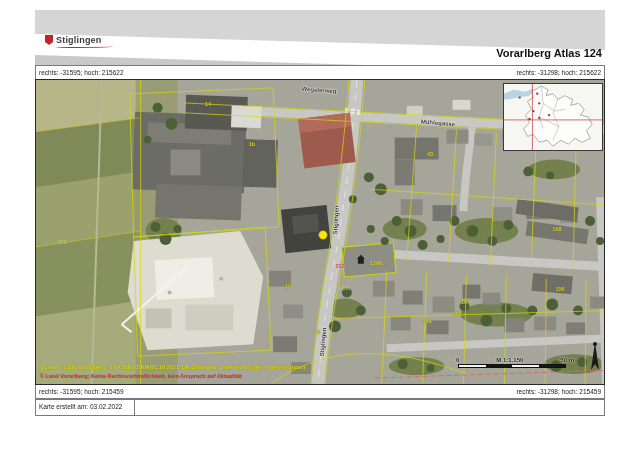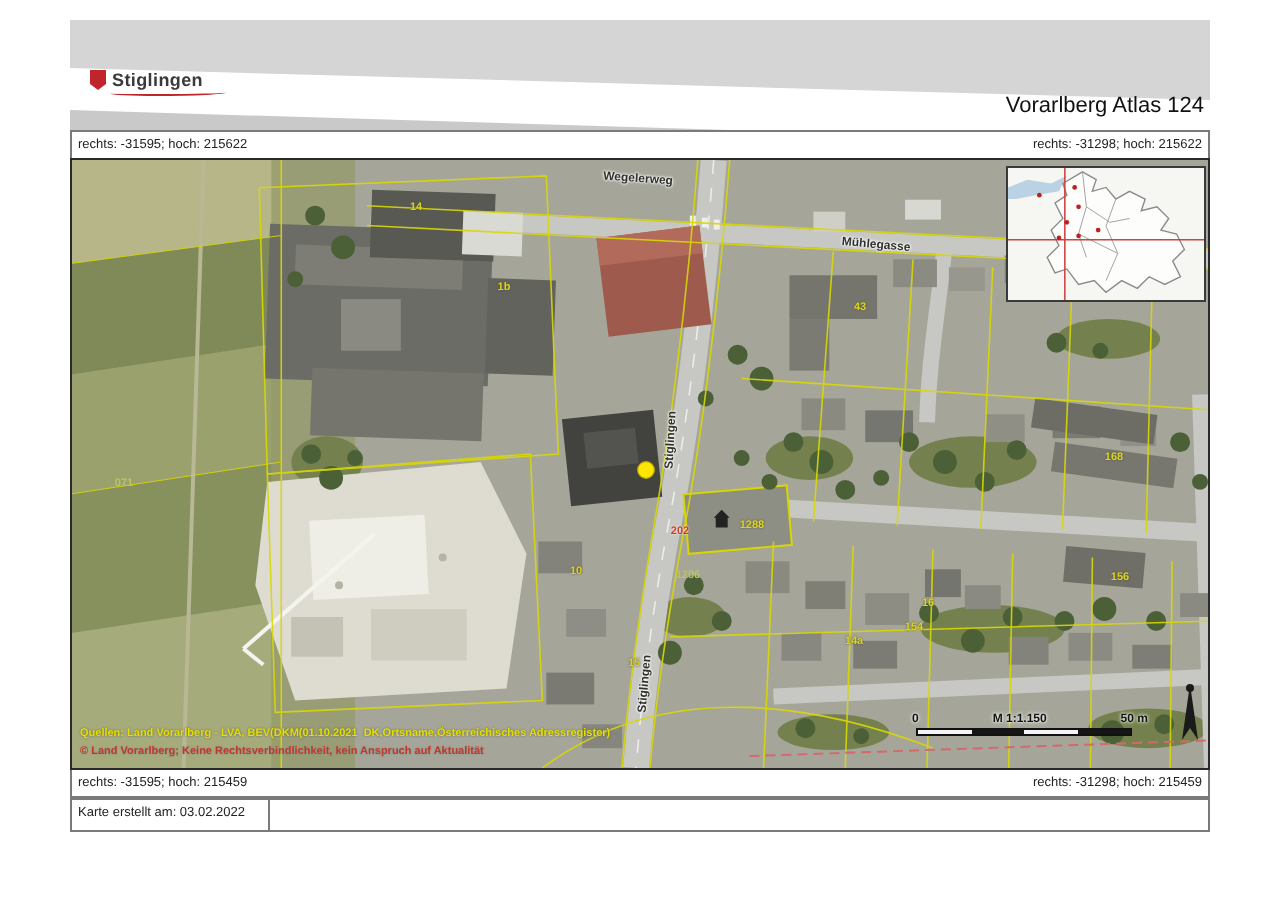--- a/index.html
+++ b/index.html
@@ -7,21 +7,21 @@
   .page { position:absolute; left:35px; top:10px; width:570px; }
 
   
   .header { position:relative; height:55px; overflow:hidden; }
   .header-svg { position:absolute; left:0; top:0; width:100%; height:100%; }
   .logo { position:absolute; left:10px; top:25px; }
   .logo-row { display:flex; align-items:center; gap:3px; }
   .logo-shield { width:8px; height:10px; background:#c0252c; clip-path:polygon(0 0,100% 0,100% 70%,50% 100%,0 70%); }
   .logo-text { font-size:9px; font-weight:bold; color:#3a3a3a; letter-spacing:.2px; }
   .logo-swoosh { width:58px; height:3px; border-bottom:1.5px solid #c0252c; border-radius:0 0 60% 40%; margin-left:10px; }
-  .title { position:absolute; right:3px; top:37px; font-size:11px; font-weight:normal; color:#111;text-align:center; }
+  .title { position:absolute; right:3px; top:37px; font-size:11px; font-weight:bold; color:#111;text-align:center; }
 
   
   .coordrow { height:14px; background:#fff; border:1px solid #7a7a7a; display:flex; justify-content:space-between; align-items:center; font-size:6.5px; color:#222; padding:0 3px; }
 
   
   .map { position:relative; height:306px; border:1px solid #2a2a2a; overflow:hidden; background:#a5a699; }
   .map-art { position:absolute; left:0; top:0; width:568px; height:304px; }
   .maplabel { position:absolute; font-size:6px; font-weight:bold; color:#30302c; white-space:nowrap;
               text-shadow:0 0 2px #fff, 0 0 1px #fff, 0 0 1px #fff; }
   .num { position:absolute; font-size:5.5px; font-weight:bold; color:#ddd41f; white-space:nowrap;

